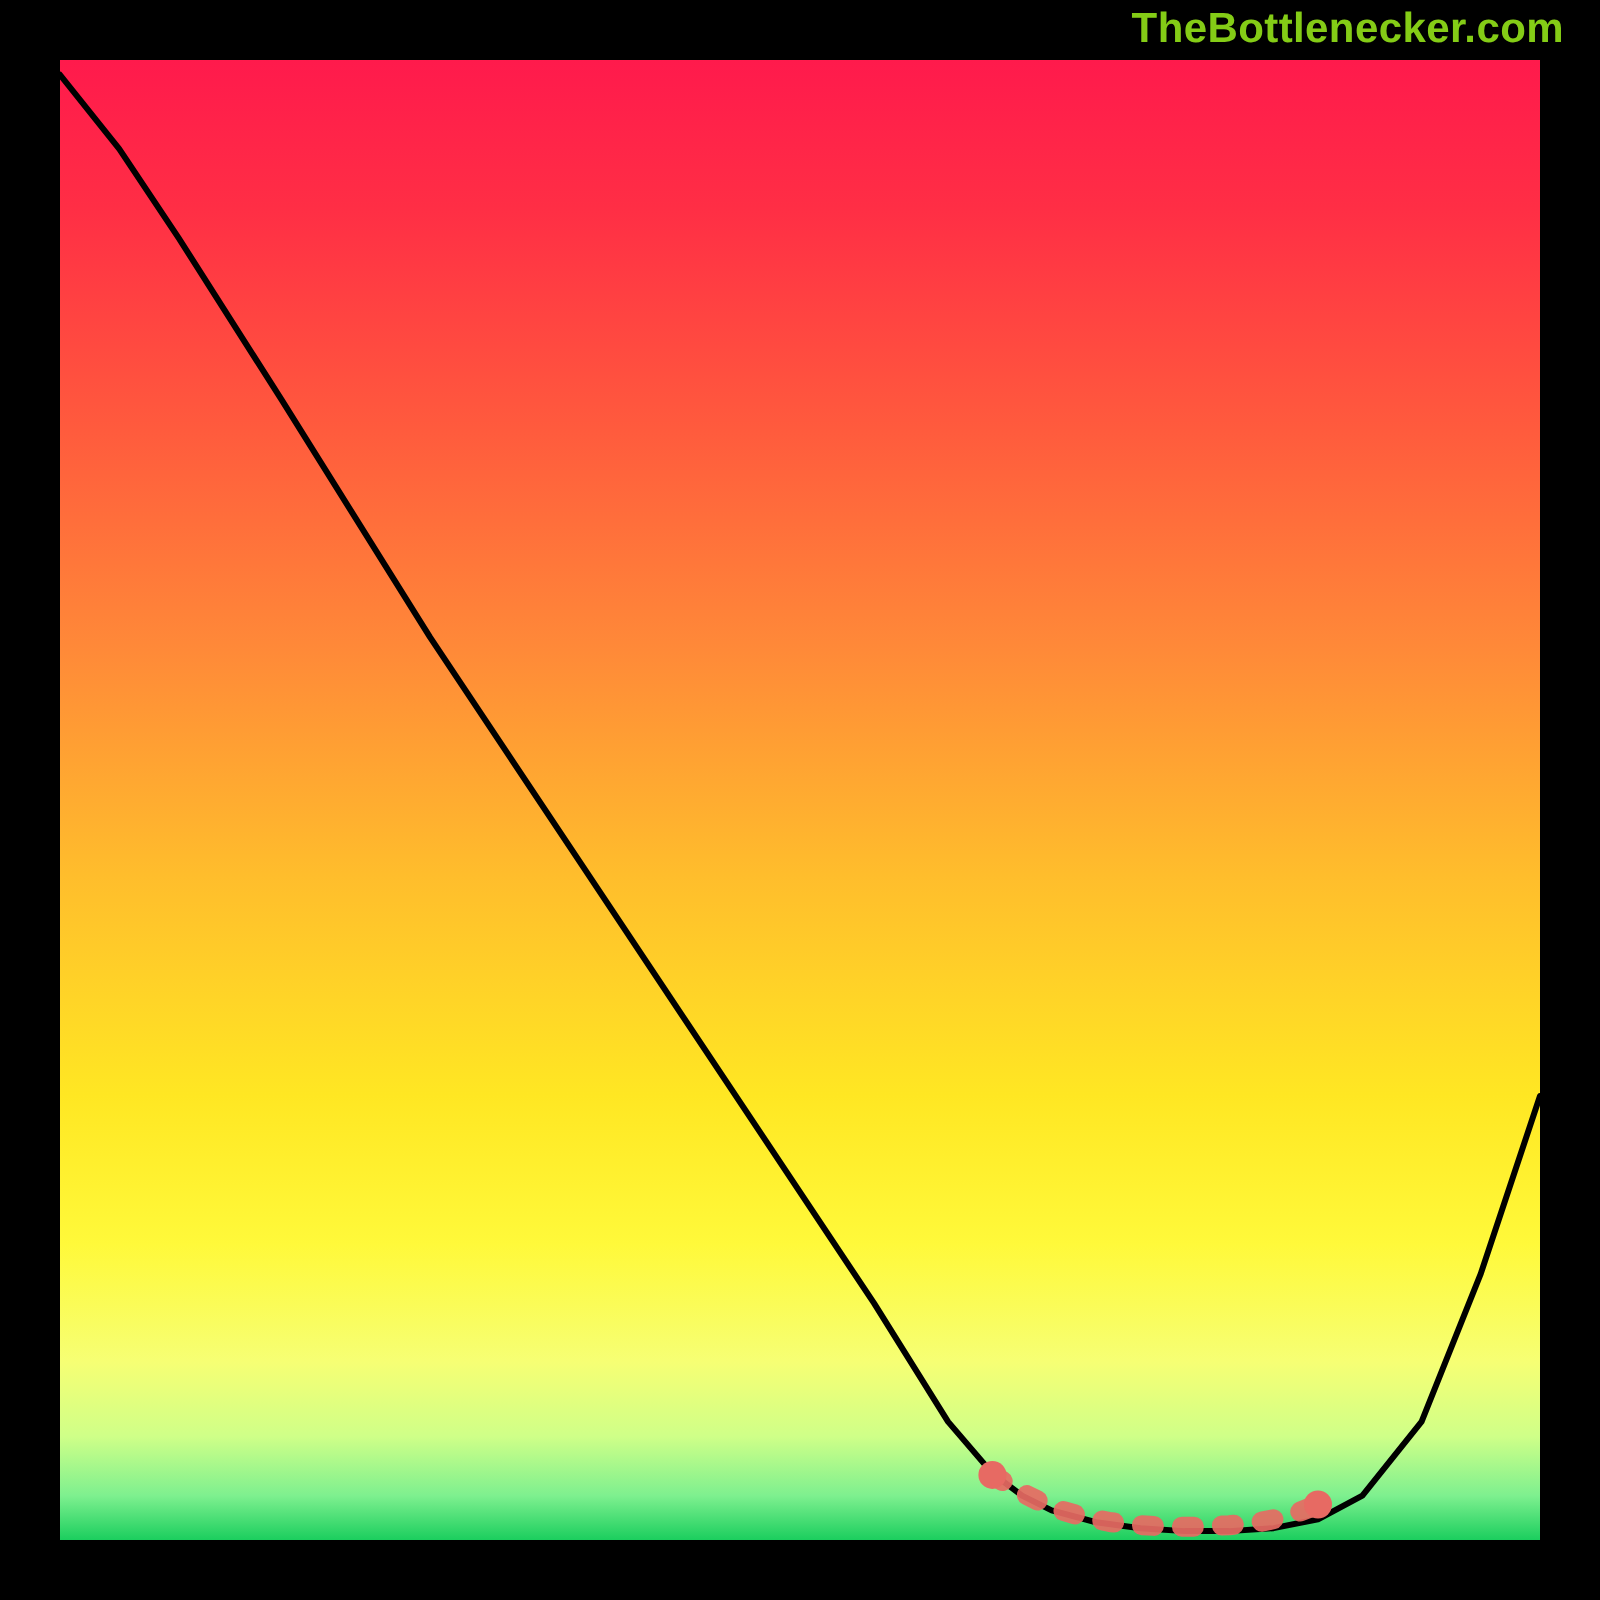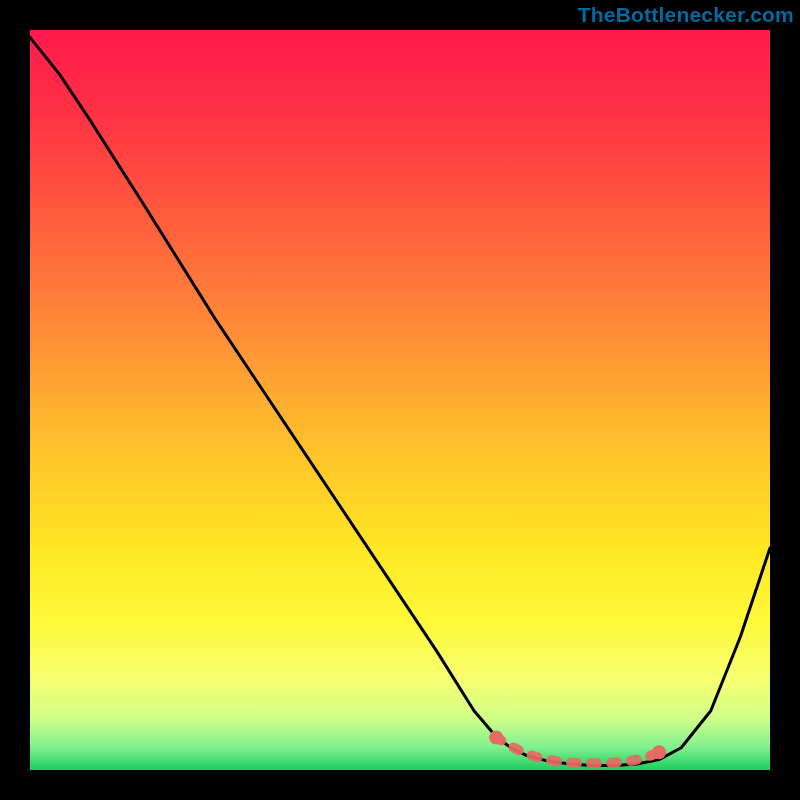--- a/index.html
+++ b/index.html
@@ -12,25 +12,25 @@
   }
   .outer {
     width: 800px;
     height: 800px;
     background: #000;
     position: relative;
   }
   .attribution {
     position: absolute;
     top: 3px;
-    right: 6px;
+    right: 18px;
     font-family: Arial, Helvetica, sans-serif;
     font-size: 21px;
     font-weight: bold;
-    color: #0369a1;
+    color: #84cc16;
     letter-spacing: 0.2px;
   }
   .plot-area {
     position: absolute;
     left: 30px;
     top: 30px;
     width: 740px;
     height: 740px;
   }
   .plot-area svg {

